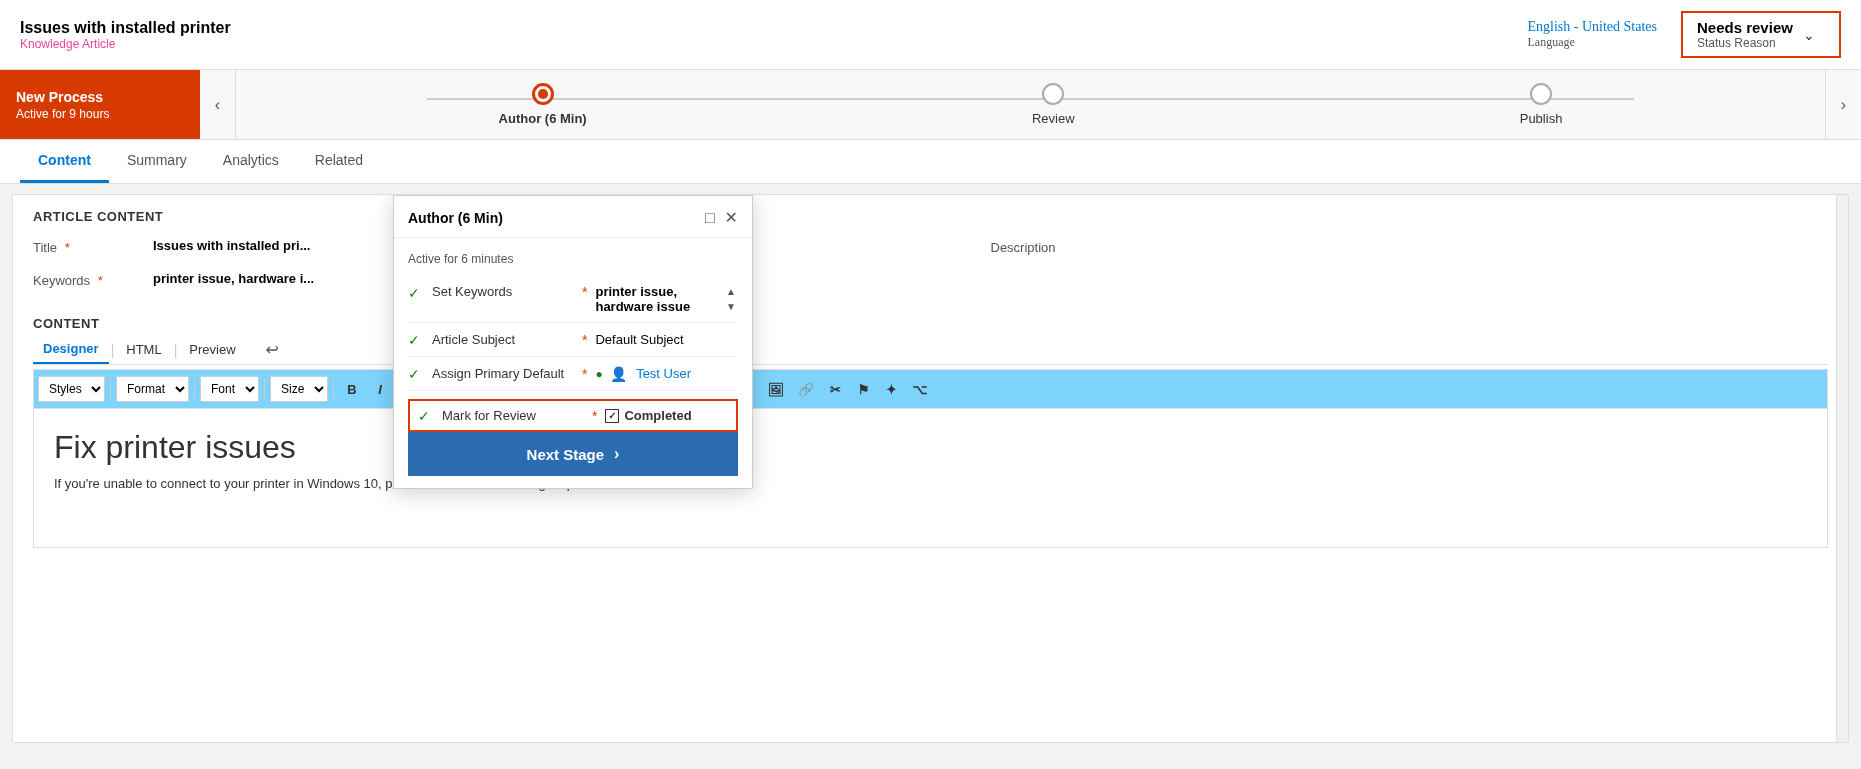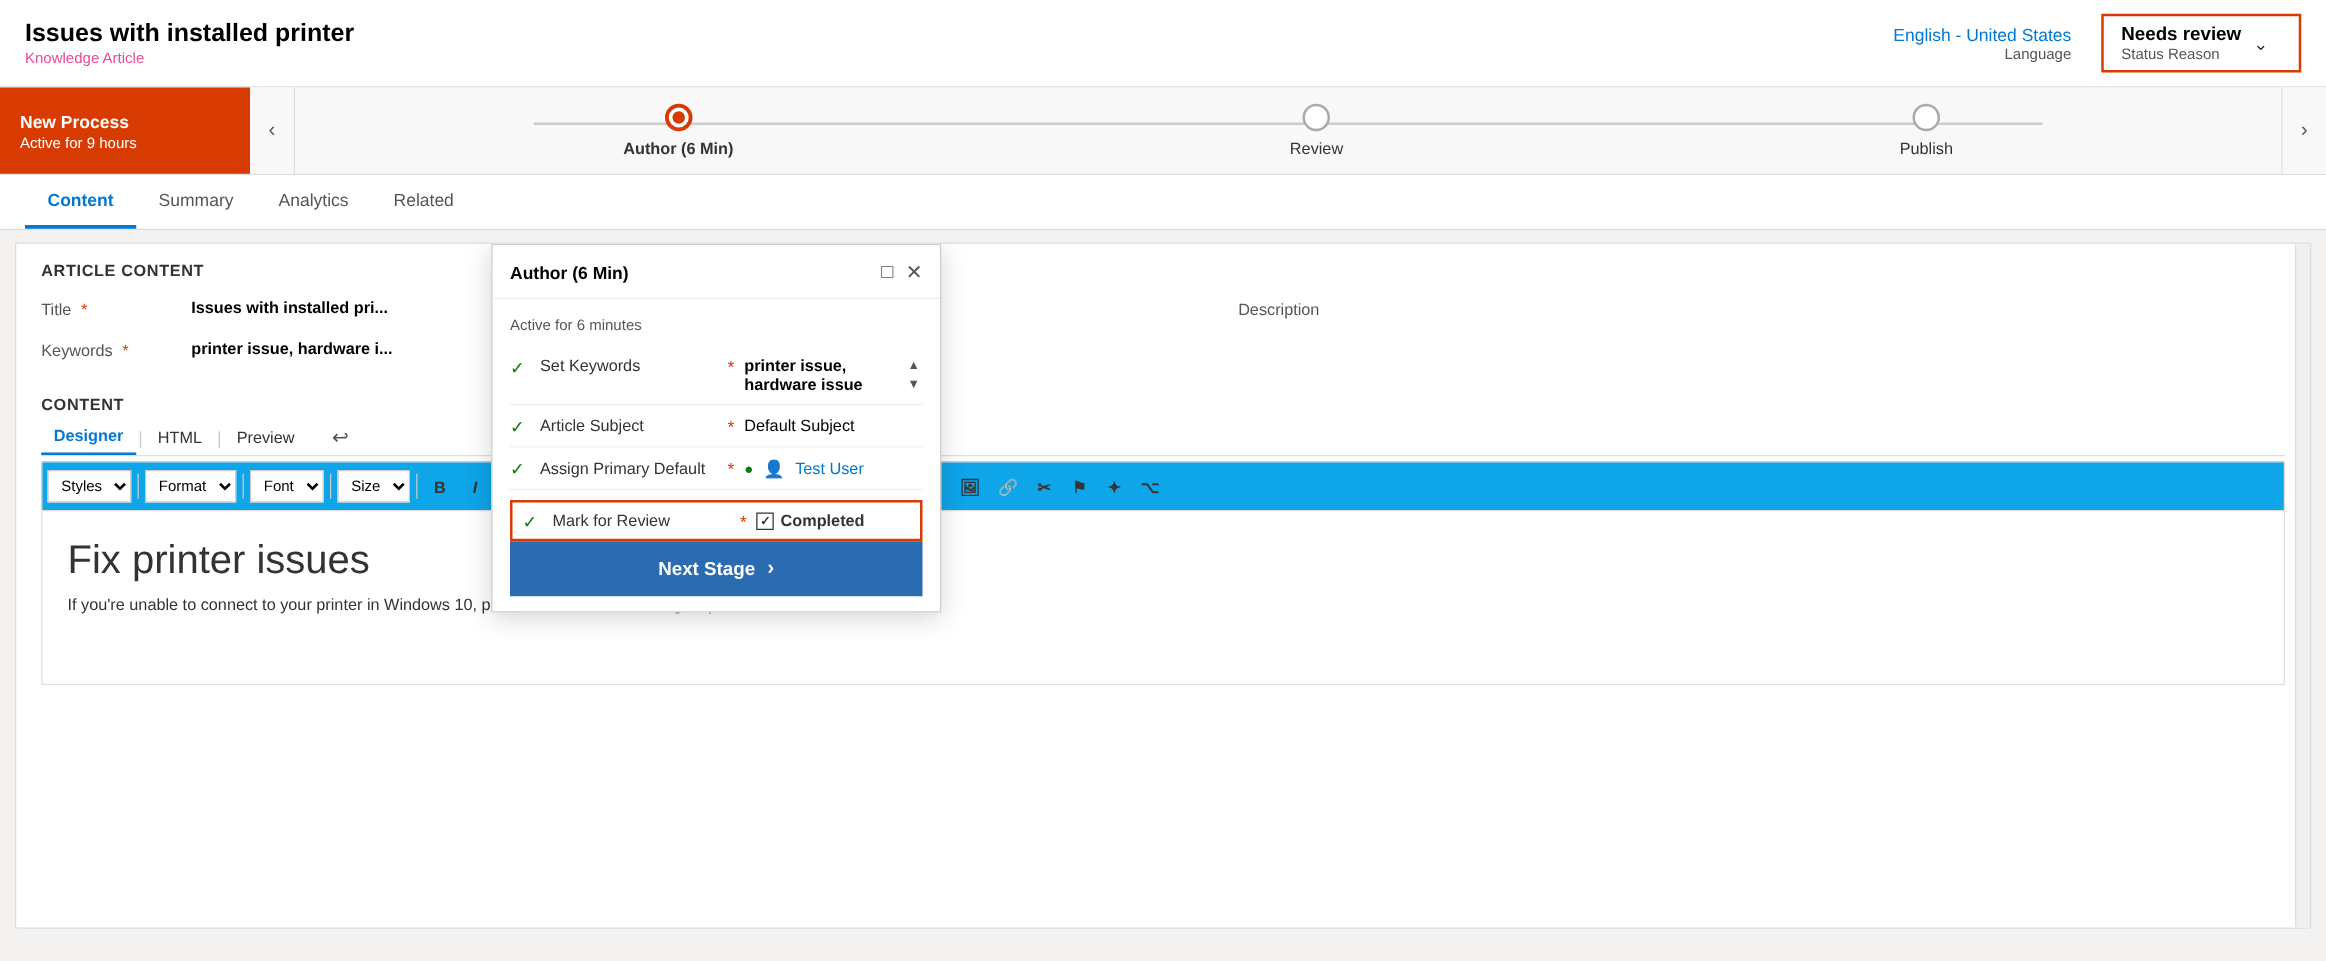--- a/index.html
+++ b/index.html
@@ -8,24 +8,24 @@
     
     .header {
       background: #fff;
       border-bottom: 1px solid #ddd;
       padding: 10px 20px;
       display: flex;
       align-items: center;
       justify-content: space-between;
       height: 70px;
     }
-    .header-left .article-title { font-size: 20px; font-weight: 600; color: #000; }
+    .header-left .article-title { font-size: 16px; font-weight: 600; color: #000; }
     .header-left .article-type { font-size: 12px; color: #ec4899; }
     .header-right { display: flex; align-items: center; gap: 24px; }
-    .language-section { display: flex; flex-direction: column; align-items: flex-end; }
+    .language-section { display: flex; flex-direction: column; align-items: flex-start; font-family: Liberation Serif, serif; }
     .language-link { color: #0078d4; font-size: 14px; text-decoration: none; font-weight: 500; }
     .language-label { font-size: 12px; color: #555; }
     .status-section {
       border: 2px solid #d83b01;
       padding: 6px 14px;
       display: flex;
       align-items: center;
       gap: 10px;
       cursor: pointer;
       min-width: 160px;
@@ -195,21 +195,21 @@
     .undo-btn { margin-left: 20px; font-size: 16px; cursor: pointer; color: #555; background: none; border: none; }
 
     .toolbar {
       display: flex;
       align-items: center;
       gap: 2px;
       padding: 6px 4px;
       border: 1px solid #ddd;
       border-bottom: none;
       flex-wrap: wrap;
-      background: #0ea5e9;
+      background: #7dd3fc;
     }
     .toolbar-select {
       border: 1px solid #ccc;
       padding: 3px 6px;
       font-size: 12px;
       background: #fff;
       cursor: pointer;
       height: 26px;
     }
     .toolbar-sep { width: 1px; height: 20px; background: #ccc; margin: 0 3px; }

